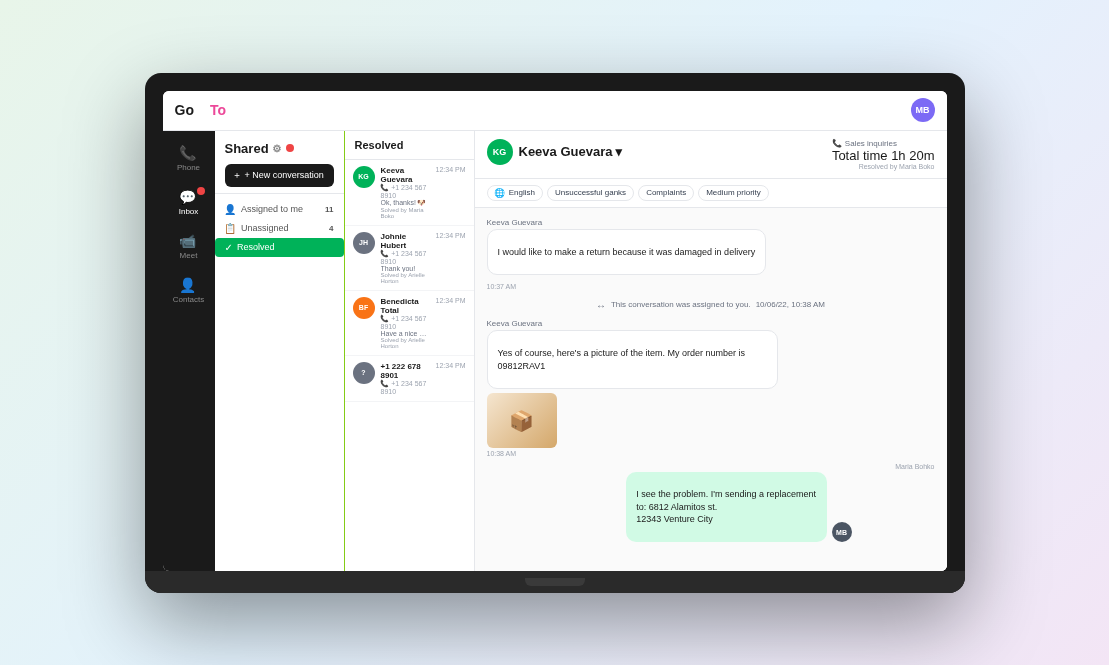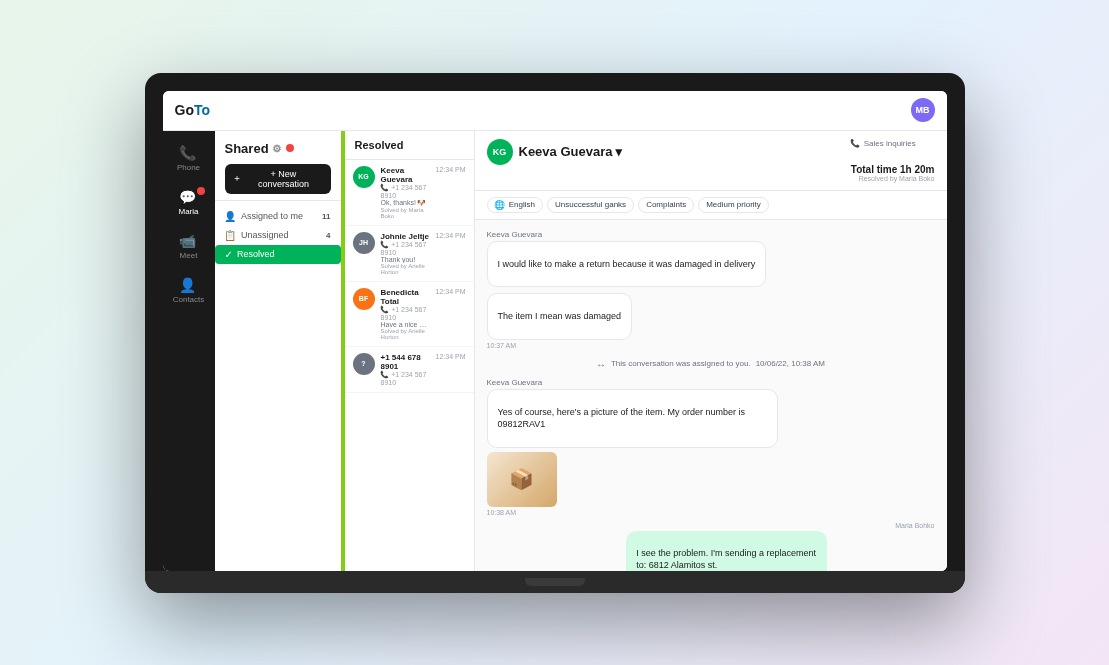--- a/index.html
+++ b/index.html
@@ -55,21 +55,21 @@
       justify-content: space-between;
       padding: 0 12px;
       height: 40px;
       flex-shrink: 0;
     }
     .logo {
       font-weight: 700;
       font-size: 14px;
       color: #1a1a1a;
     }
-    .logo span { color: #0369a1; }
+    .logo span { color: #ec4899; padding-left: 16px; }
     .avatar-top {
       width: 24px;
       height: 24px;
       border-radius: 50%;
       background: #7c6af5;
       display: flex;
       align-items: center;
       justify-content: center;
       color: #fff;
       font-size: 9px;
@@ -119,21 +119,21 @@
       width: 8px;
       height: 8px;
       background: #ef4444;
       border-radius: 50%;
     }
 
     
     .inbox-panel {
       width: 130px;
       background: #fff;
-      border-right: 4px solid #84cc16;
+      border-right: 1px solid #84cc16;
       display: flex;
       flex-direction: column;
       flex-shrink: 0;
     }
     .inbox-header {
       padding: 10px 10px 6px;
       border-bottom: 1px solid #e5e7eb;
     }
     .inbox-title {
       font-size: 13px;
@@ -315,24 +315,23 @@
       color: #6b7280;
     }
     .chat-queue {
       font-size: 8px;
       color: #6b7280;
       display: flex;
       align-items: center;
       gap: 3px;
     }
     .chat-time-total {
-      font-size: 10px;
+      font-size: 13px;
       color: #1a1a1a;
-      font-weight: 700;
-      margin-top: 16px;
+      font-weight: 400;
     }
     .chat-resolved-by {
       font-size: 7px;
       color: #9ca3af;
     }
 
     
     .chat-tags {
       display: flex;
       gap: 4px;
@@ -464,21 +463,21 @@
     <div class="main-area">
 
       <div class="sidebar-nav">
         <div class="nav-item">
           <span class="nav-icon">📞</span>
           <span>Phone</span>
         </div>
         <div class="nav-item active" style="position:relative;">
           <span class="nav-icon">💬</span>
           <div class="nav-badge"></div>
-          <span>Maria</span>
+          <span>Inbox</span>
         </div>
         <div class="nav-item">
           <span class="nav-icon">📹</span>
           <span>Meet</span>
         </div>
         <div class="nav-item">
           <span class="nav-icon">👤</span>
           <span>Contacts</span>
         </div>
       </div>
@@ -531,41 +530,41 @@
         <div class="conv-name">Keeva Guevara</div>
         <div class="conv-phone">📞 +1 234 567 8910</div>
         <div class="conv-preview">Ok, thanks! 🐶</div>
         <div class="conv-solved">Solved by Maria Boko</div>
       </div>
       <div class="conv-time">12:34 PM</div>
     </div>
             <div class="conv-item">
       <div class="conv-avatar" style="background:#6b7280">JH</div>
       <div class="conv-content">
-        <div class="conv-name">Johnie Jeltje</div>
+        <div class="conv-name">Johnie Hubert</div>
         <div class="conv-phone">📞 +1 234 567 8910</div>
         <div class="conv-preview">Thank you!</div>
         <div class="conv-solved">Solved by Arielle Horton</div>
       </div>
       <div class="conv-time">12:34 PM</div>
     </div>
             <div class="conv-item">
       <div class="conv-avatar" style="background:#f97316">BF</div>
       <div class="conv-content">
         <div class="conv-name">Benedicta Total</div>
         <div class="conv-phone">📞 +1 234 567 8910</div>
         <div class="conv-preview">Have a nice day</div>
         <div class="conv-solved">Solved by Arielle Horton</div>
       </div>
       <div class="conv-time">12:34 PM</div>
     </div>
             <div class="conv-item">
       <div class="conv-avatar" style="background:#6b7280">?</div>
       <div class="conv-content">
-        <div class="conv-name">+1 544 678 8901</div>
+        <div class="conv-name">+1 222 678 8901</div>
         <div class="conv-phone">📞 +1 234 567 8910</div>
 
       </div>
       <div class="conv-time">12:34 PM</div>
     </div>
           </div>
       </div>
 
       <div class="chat-panel">
 
@@ -612,23 +611,20 @@
         <div class="chat-messages">
 
           <div class="msg-group left">
             <div class="msg-sender-label">Keeva Guevara</div>
             <div class="msg-bubble incoming">
               <span>I would like to make a return because it was damaged in delivery</span>
             </div>
           </div>
 
           <div class="msg-group left">
-            <div class="msg-bubble incoming">
-              <span>The item I mean was damaged</span>
-            </div>
             <div class="msg-time">10:37 AM</div>
           </div>
 
           <div class="system-msg">
             <span class="system-msg-icon">↔</span>
             <span>This conversation was assigned to you.</span>
             <span>10/06/22, 10:38 AM</span>
           </div>
 
 

